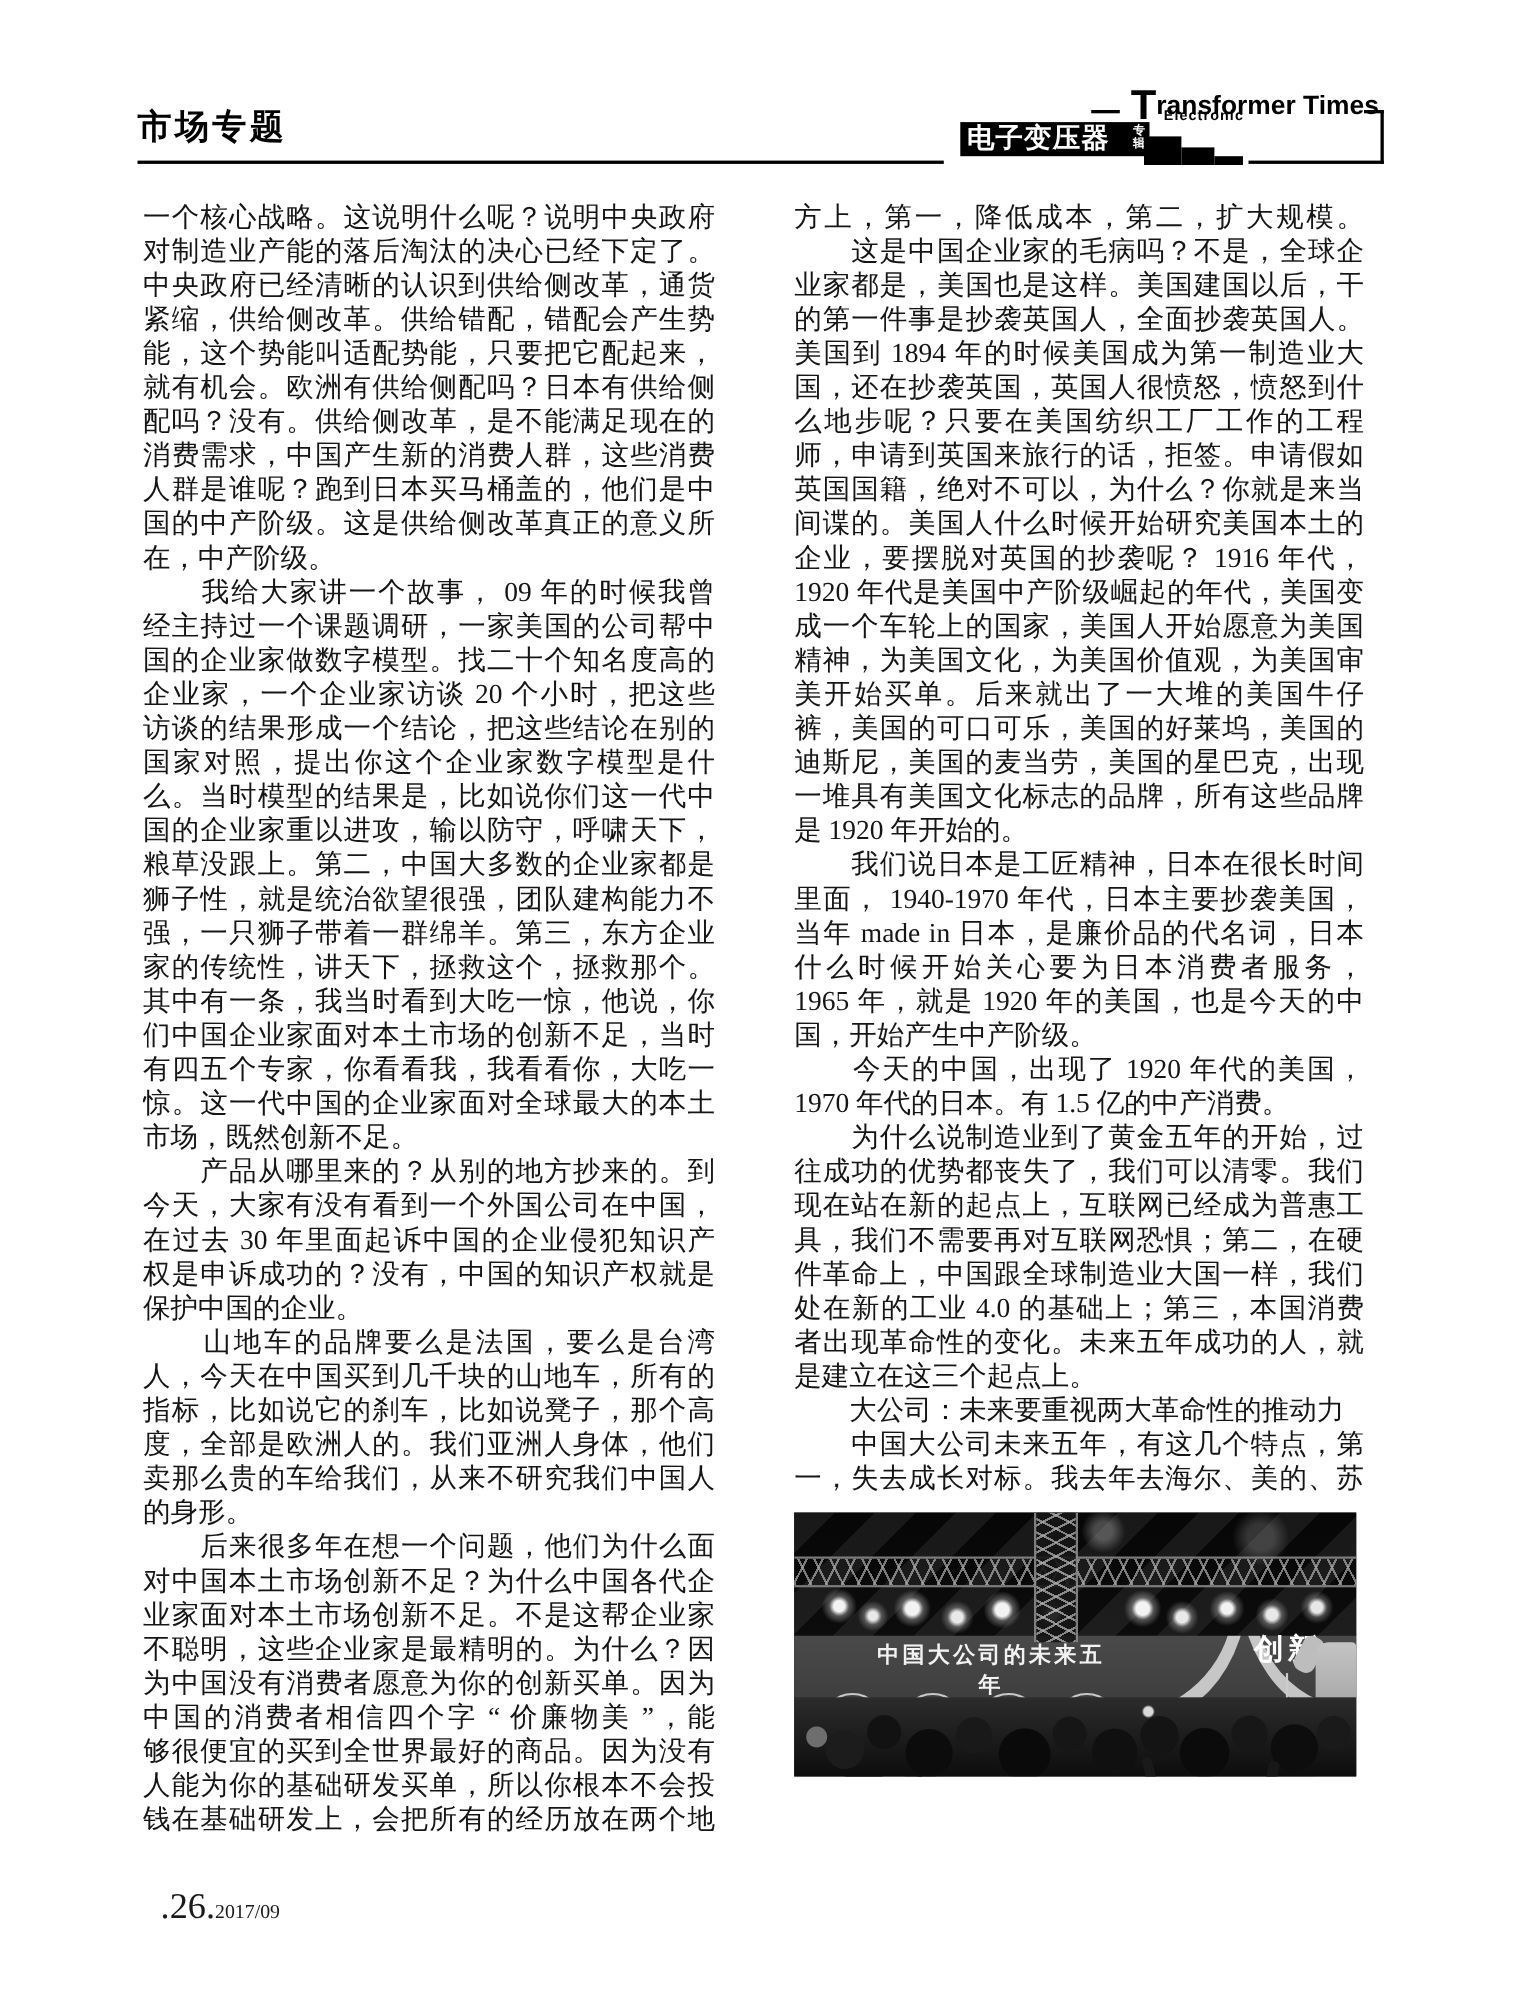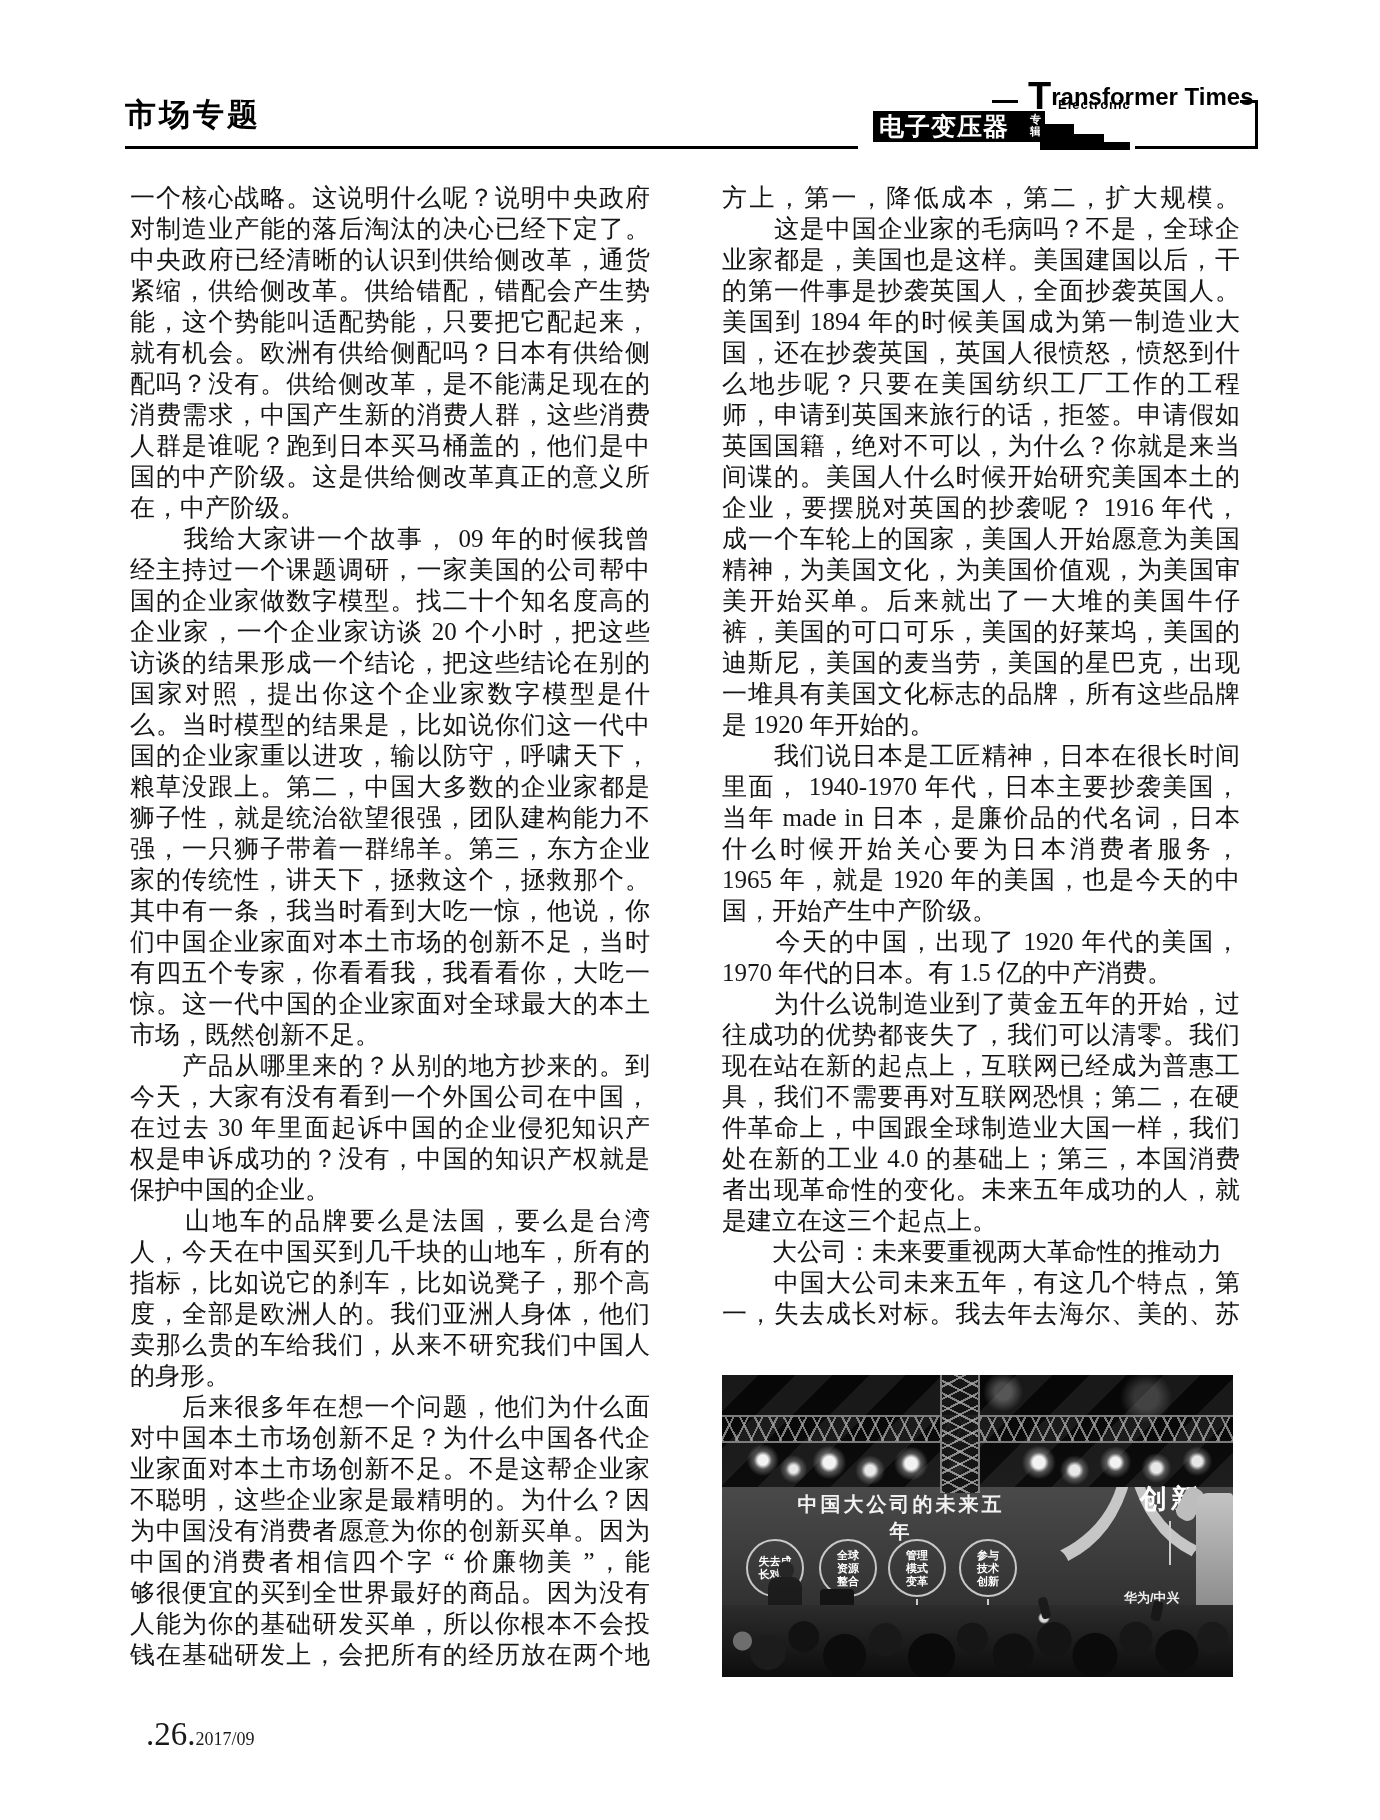--- a/index.html
+++ b/index.html
@@ -49,21 +49,21 @@
   .col-left{left:130px;width:520px;}
   .col-right{left:722px;width:518px;}
   .line{
     height:31px;line-height:31px;font-size:25px;color:#151515;
     text-align:justify;text-align-last:justify;overflow:hidden;white-space:nowrap;
   }
   .line.short{text-align:right;text-align-last:left;}
 
   
   .photo{
-    left:722px;top:1375px;width:511px;height:302px;background:#101010;overflow:hidden;
+    left:722px;top:1375px;width:511px;height:240px;background:#101010;overflow:hidden;
   }
   .ph-backdrop{position:absolute;left:0;top:110px;width:100%;height:130px;
     background:linear-gradient(180deg,#4a4a4a 0%,#3c3c3c 55%,#2f2f2f 100%);}
   .ph-glyph{position:absolute;left:336px;top:38px;font-size:148px;line-height:148px;
     color:#dedede;opacity:.85;font-family:"Liberation Sans",sans-serif;font-weight:normal;}
   .ph-top{position:absolute;left:0;top:0;width:100%;height:112px;
     background:
       radial-gradient(circle at 8% 76%, rgba(255,255,255,.95) 0 5px, rgba(255,255,255,.30) 9px, transparent 16px),
       radial-gradient(circle at 14% 84%, rgba(255,255,255,.9) 0 4px, rgba(255,255,255,.25) 8px, transparent 14px),
       radial-gradient(circle at 21% 78%, rgba(255,255,255,.95) 0 6px, rgba(255,255,255,.3) 10px, transparent 17px),
@@ -219,20 +219,21 @@
     <div class="line">　　这是中国企业家的毛病吗？不是，全球企</div>
     <div class="line">业家都是，美国也是这样。美国建国以后，干</div>
     <div class="line">的第一件事是抄袭英国人，全面抄袭英国人。</div>
     <div class="line">美国到 1894 年的时候美国成为第一制造业大</div>
     <div class="line">国，还在抄袭英国，英国人很愤怒，愤怒到什</div>
     <div class="line">么地步呢？只要在美国纺织工厂工作的工程</div>
     <div class="line">师，申请到英国来旅行的话，拒签。申请假如</div>
     <div class="line">英国国籍，绝对不可以，为什么？你就是来当</div>
     <div class="line">间谍的。美国人什么时候开始研究美国本土的</div>
     <div class="line">企业，要摆脱对英国的抄袭呢？ 1916 年代，</div>
+    <div class="line">1920 年代是美国中产阶级崛起的年代，美国变</div>
     <div class="line">成一个车轮上的国家，美国人开始愿意为美国</div>
     <div class="line">精神，为美国文化，为美国价值观，为美国审</div>
     <div class="line">美开始买单。后来就出了一大堆的美国牛仔</div>
     <div class="line">裤，美国的可口可乐，美国的好莱坞，美国的</div>
     <div class="line">迪斯尼，美国的麦当劳，美国的星巴克，出现</div>
     <div class="line">一堆具有美国文化标志的品牌，所有这些品牌</div>
     <div class="line short">是 1920 年开始的。</div>
     <div class="line">　　我们说日本是工匠精神，日本在很长时间</div>
     <div class="line">里面， 1940-1970 年代，日本主要抄袭美国，</div>
     <div class="line">当年 made in 日本，是廉价品的代名词，日本</div>

